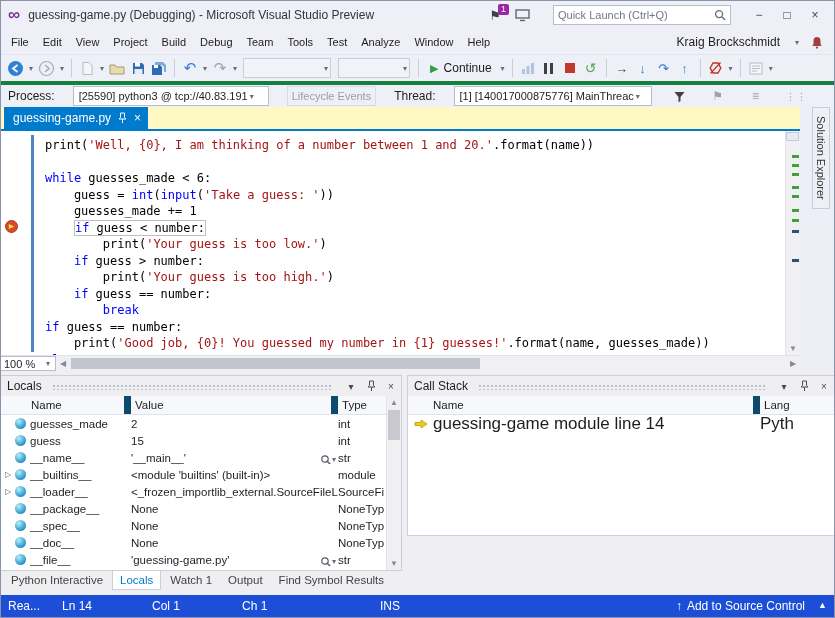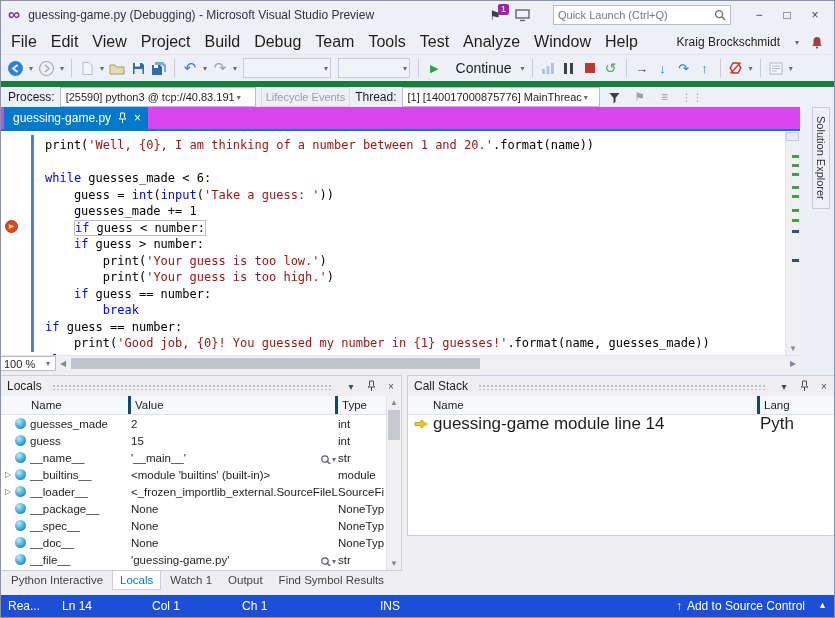--- a/index.html
+++ b/index.html
@@ -23,59 +23,59 @@
   #quicklaunch{display:flex;align-items:center;background:#fff;border:1px solid #B8BCCC;
                width:178px;height:20px;margin:0 14px 0 16px;padding:0 4px;}
   #quicklaunch input{flex:1;border:none;outline:none;font-size:11px;background:transparent;
                      font-family:"Liberation Sans",sans-serif;color:#444;min-width:0;}
   #quicklaunch input::placeholder{color:#767680;}
   .winctl{width:28px;text-align:center;font-size:12px;color:#44444C;cursor:default;}
 
   
   #menubar{position:absolute;left:0;right:0;top:30px;height:24px;background:#EFEFF7;
            display:flex;align-items:center;padding:0 4px;}
-  .menu-item{padding:3px 7px;font-size:16px;color:#1E1E1E;text-align:center;}
+  .menu-item{padding:3px 7px;font-size:11px;color:#1E1E1E;text-align:center;}
   #username{display:flex;align-items:center;gap:13px;font-size:12px;color:#1E1E1E;margin-right:10px;}
   #menubar-bell{margin-right:8px;display:inline-flex;}
 
   
   #toolbar{position:absolute;left:0;right:0;top:54px;height:27px;background:#EEF0F7;
            border-top:1px solid #E2E4EF;display:flex;align-items:center;padding:0 5px;gap:1px;}
   .ti{display:inline-flex;align-items:center;justify-content:center;min-width:20px;height:22px;padding:0 2px;}
   .tsep{width:1px;height:18px;background:#C9CCDB;margin:0 4px;}
   .tcombo{width:88px;height:20px;border:1px solid #C9CCDB;background:#F2F3F8;display:flex;
           align-items:center;justify-content:flex-end;margin:0 3px;}
   .tcombo.small{width:72px;}
   .glyph-undo{font-size:15px;color:#2B7CD3;}
   .glyph-redo{font-size:15px;color:#9EA0AA;}
   .glyph-restart{font-size:14px;color:#58A458;}
   .glyph-next{font-size:13px;color:#3F3F46;}
   .glyph-step{font-size:13px;color:#2B7CD3;}
   .pausebars{width:9px;height:11px;border-left:3px solid #3F3F46;border-right:3px solid #3F3F46;}
   .stopsq{width:10px;height:10px;background:#C0392B;}
   #continue-btn{display:inline-flex;align-items:center;gap:5px;padding:0 6px;height:22px;}
   #continue-btn .play{color:#2F9E44;font-size:11px;}
-  #continue-btn .lbl{font-size:14px;color:#1E1E1E;margin-left:12px;}
+  #continue-btn .lbl{font-size:12px;color:#1E1E1E;}
 
   
   #debugbar{position:absolute;left:0;right:0;top:81px;height:26px;background:#EEF0F7;
-            border-top:6px solid #15803d;display:flex;align-items:center;padding:0 8px;gap:5px;}
+            border-top:4px solid #15803d;display:flex;align-items:center;padding:0 8px;gap:18px;}
   .dlabel{font-size:12px;color:#1E1E1E;white-space:nowrap;}
   .dcombo{display:flex;align-items:center;background:#fff;border:1px solid #B8BCCC;height:20px;
           padding:0 2px 0 5px;white-space:nowrap;overflow:hidden;}
   .dcombo .dval{font-size:11px;color:#1E1E1E;overflow:hidden;white-space:nowrap;}
   #process-combo{width:196px;}
   #thread-combo{width:198px;}
   .dbtn{display:flex;align-items:center;gap:3px;height:20px;border:1px solid #D8DAE4;padding:0 4px;
         font-size:11px;color:#9A9DA8;white-space:nowrap;flex-direction:column;}
   .dim-glyph{color:#9EA0AA;font-size:12px;}
   .overflow-grip{color:#9EA0AA;font-size:10px;letter-spacing:1px;margin-left:2px;}
 
   
-  #docwell{position:absolute;left:0;right:0;top:107px;height:264px;background:#d946ef;}
+  #docwell{position:absolute;left:0;right:0;top:107px;height:264px;background:#fef9c3;}
   #tabstrip{position:absolute;left:0;top:0;height:22px;right:35px;display:flex;align-items:flex-end;padding-left:4px;}
   #doc-tab{background:#007ACC;color:#fff;height:22px;display:flex;align-items:center;gap:7px;
            padding:0 7px 0 9px;font-size:12px;}
   #doc-tab .tab-close{color:#fff;font-size:12px;}
   #editor{position:absolute;left:0;top:22px;width:800px;height:226px;background:#fff;
           border-top:2px solid #007ACC;overflow:hidden;}
   #code-lines{position:absolute;left:0;top:0;right:15px;bottom:0;padding:6px 0 12px 45px;overflow:hidden;}
   .cl{height:16.5px;white-space:pre;font:12px/16.5px "DejaVu Sans Mono",monospace;}
   .tk-p{color:#000;} .tk-k{color:#0000FF;} .tk-s{color:#A31515;} .tk-b{color:#0000FF;}
   .caret{display:inline-block;width:1px;height:13px;background:#000;vertical-align:-2px;}
@@ -105,21 +105,21 @@
   #panel-right{position:absolute;left:407px;right:0;top:4px;height:220px;}
   .toolwin{background:#fff;border:1px solid #CCCEDB;position:relative;}
   #locals-win{height:196px;}
   #callstack-win{height:161px;}
   .tw-title{height:20px;background:#EFEFF2;display:flex;align-items:center;padding:0 2px 0 6px;gap:4px;}
   .tw-name{font-size:12px;color:#1E1E1E;white-space:nowrap;}
   .tw-grip{flex:1;height:7px;margin:0 6px;background-image:radial-gradient(#B9BDCC .8px,transparent .9px);
            background-size:4px 4px;background-position:0 1px;}
   .tw-btn{width:16px;text-align:center;color:#4A4A55;font-size:10px;display:inline-flex;justify-content:center;align-items:center;}
   .ghead{display:flex;height:19px;background:#F7F8FC;border-bottom:1px solid #E0E2EA;font-size:11.5px;align-items:center;}
-  .ghead .hc{border-right:3px solid #0c4a6e;height:100%;display:flex;align-items:center;overflow:hidden;white-space:nowrap;}
+  .ghead .hc{border-right:7px solid #0c4a6e;height:100%;display:flex;align-items:center;overflow:hidden;white-space:nowrap;}
   .grow{display:flex;align-items:center;height:17px;font-size:11.5px;white-space:nowrap;}
   .expander{width:14px;text-align:center;color:#666;font-size:8px;flex:none;}
   .orb{width:11px;height:11px;border-radius:50%;flex:none;margin-right:4px;
        background:radial-gradient(circle at 35% 30%,#B9ECFA,#2D9CCE 65%,#1C7AA8);}
   .gname{width:101px;flex:none;overflow:hidden;}
   .gval{width:207px;flex:none;overflow:hidden;position:relative;padding-right:2px;}
   .gtype{flex:1;overflow:hidden;}
   .lens{position:absolute;right:2px;top:2px;background:#fff;padding-left:3px;display:inline-flex;align-items:center;}
   .lens-dd{font-size:8px;color:#6A6D78;}
   #locals-vscroll{position:absolute;right:0;top:20px;bottom:0;width:15px;background:#F0F0F3;border-left:1px solid #E2E3EA;}
@@ -348,22 +348,22 @@
         <path d="M3.8 4 L9.2 6.5 L3.8 9 z" fill="#F7E04B"></path>
       </svg>
     </div>
     <div id="code-lines">
         <div class="cl"><span class="tk-p">print(</span><span class="tk-s">'Well, {0}, I am thinking of a number between 1 and 20.'</span><span class="tk-p">.format(name))</span></div>
         <div class="cl"></div>
         <div class="cl"><span class="tk-k">while</span><span class="tk-p"> guesses_made &lt; 6:</span></div>
         <div class="cl"><span class="tk-p">    guess = </span><span class="tk-b">int</span><span class="tk-p">(</span><span class="tk-b">input</span><span class="tk-p">(</span><span class="tk-s">'Take a guess: '</span><span class="tk-p">))</span></div>
         <div class="cl"><span class="tk-p">    guesses_made += 1</span></div>
         <div class="cl"><span class="tk-p">    </span><span class="caret"></span><span class="curbox"><span class="tk-k">if</span><span class="tk-p"> guess &lt; number:</span></span></div>
+        <div class="cl"><span class="tk-p">        print(</span><span class="tk-s">'Your guess is too low.'</span><span class="tk-p">)</span></div>
         <div class="cl"><span class="tk-p">    </span><span class="tk-k">if</span><span class="tk-p"> guess &gt; number:</span></div>
-        <div class="cl"><span class="tk-p">        print(</span><span class="tk-s">'Your guess is too low.'</span><span class="tk-p">)</span></div>
         <div class="cl"><span class="tk-p">        print(</span><span class="tk-s">'Your guess is too high.'</span><span class="tk-p">)</span></div>
         <div class="cl"><span class="tk-p">    </span><span class="tk-k">if</span><span class="tk-p"> guess == number:</span></div>
         <div class="cl"><span class="tk-p">        </span><span class="tk-k">break</span></div>
         <div class="cl"><span class="tk-k">if</span><span class="tk-p"> guess == number:</span></div>
         <div class="cl"><span class="tk-p">    print(</span><span class="tk-s">'Good job, {0}! You guessed my number in {1} guesses!'</span><span class="tk-p">.format(name, guesses_made))</span></div>
         <div class="cl"><span class="tk-k">else</span><span class="tk-p">:</span></div>
       </div>
     <div id="editor-vscroll">
       <div class="sc-btn up">▲</div>
       <div class="sc-mark m-green" style="top:24px"></div>

